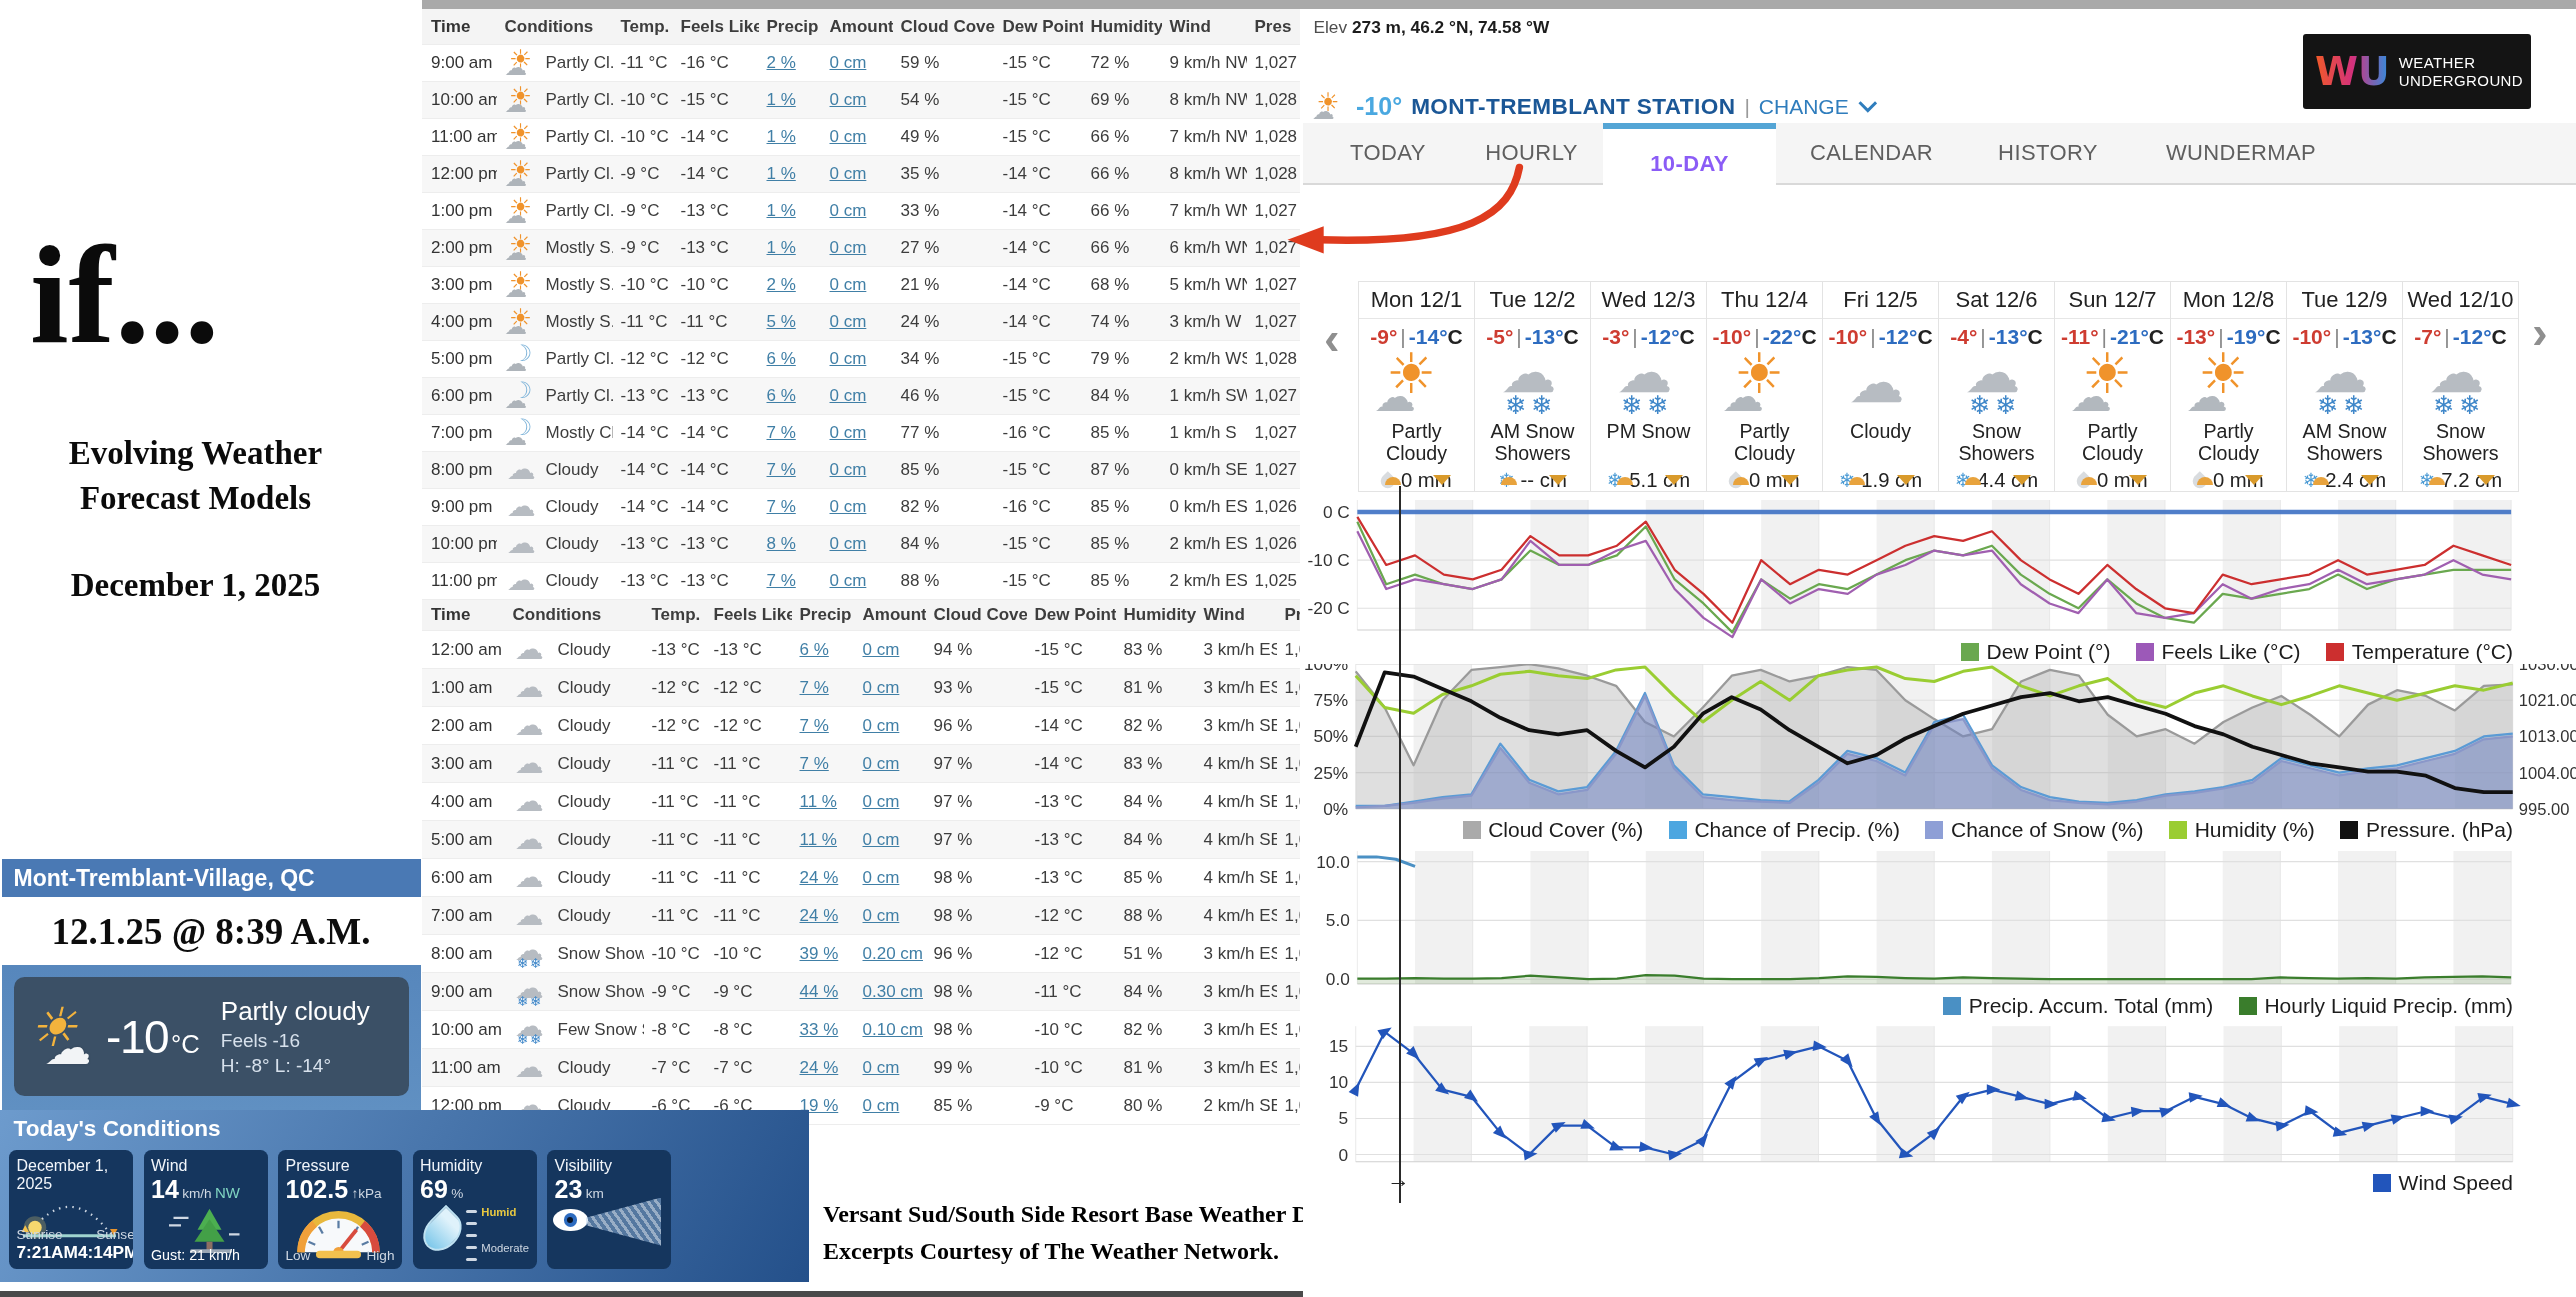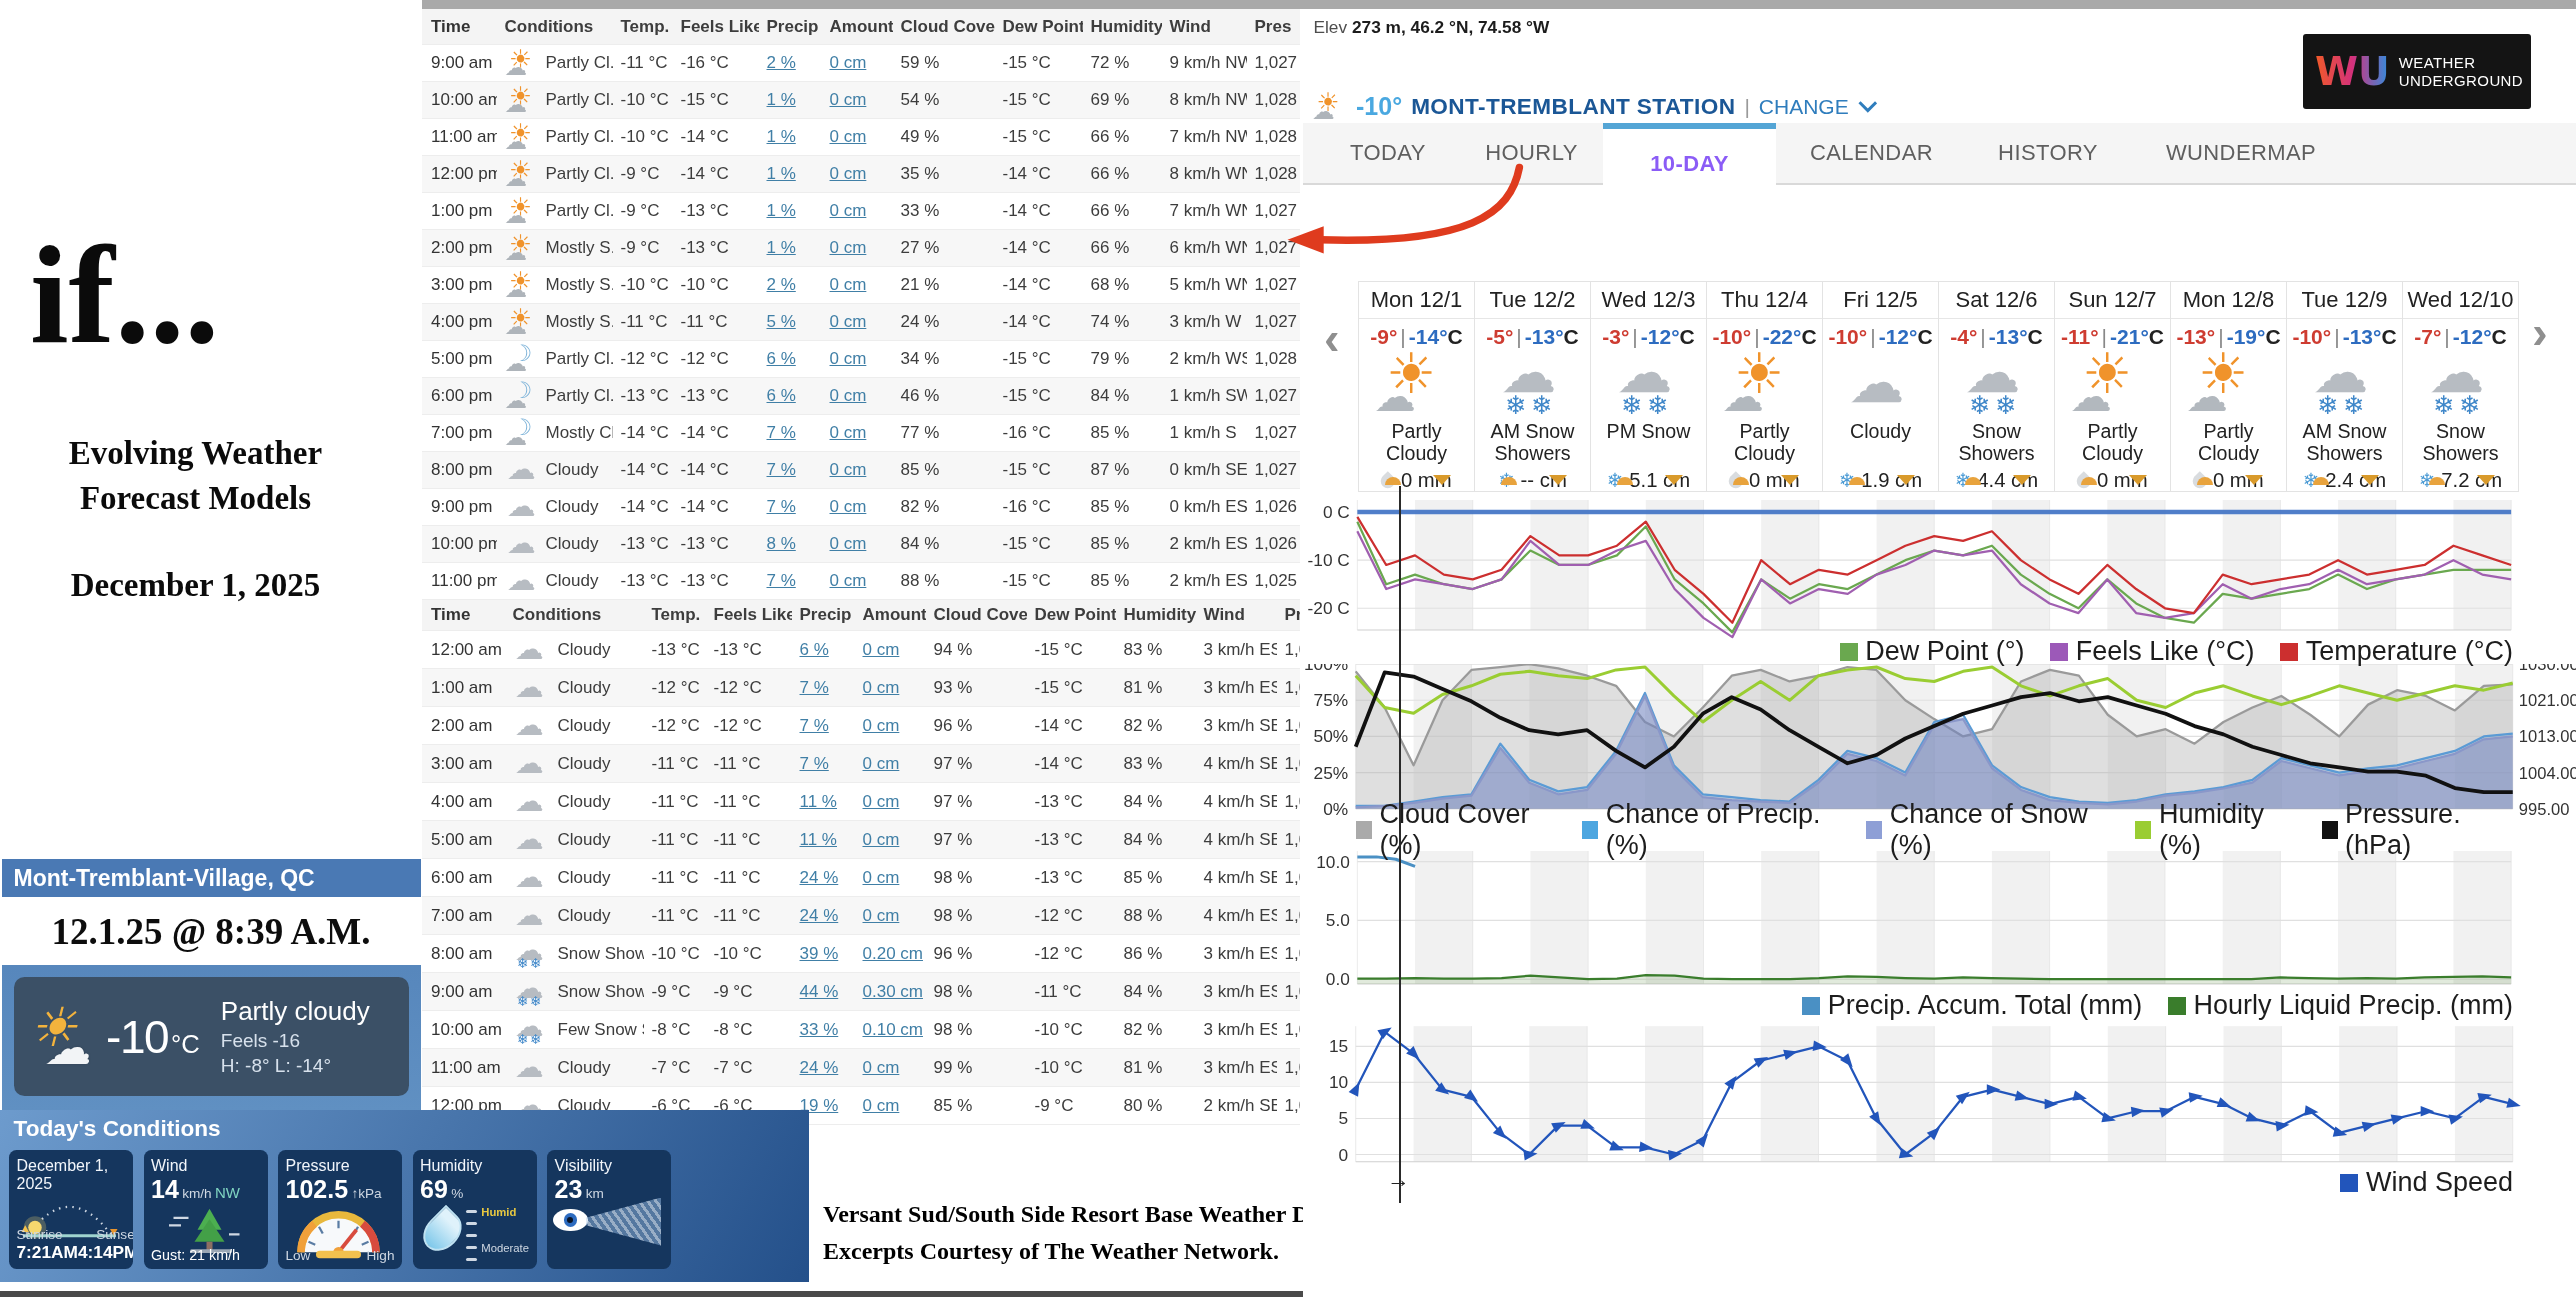--- a/index.html
+++ b/index.html
@@ -106,21 +106,21 @@
   .card .cond{font-size:19.6px;color:#222;line-height:1.15;height:48px;padding:0 3px;}
   .card .pcp{font-size:20.3px;color:#222;height:25.6px;display:flex;align-items:center;justify-content:center;gap:6px;}
   .card .pcp .fl2{color:#4a9ad4;font-size:19.6px;font-style:normal;}
   .pdrop{display:inline-block;width:13.6px;height:13.6px;background:#d9dcdf;border-radius:0 50% 50% 50%;transform:rotate(45deg);}
   .mkr{position:absolute;bottom:6px;height:12px;width:100%;}
   .mkr .rise{position:absolute;left:25.6px;bottom:0;width:16.6px;height:8.3px;background:#e8a33d;border-radius:16.6px 16.6px 0 0;}
   .mkr .set{position:absolute;left:74px;bottom:0;width:0;height:0;border-left:9px solid transparent;border-right:9px solid transparent;border-top:10.5px solid #d99a2b;}
   .chev{position:absolute;font-size:47px;color:#8f8f8f;cursor:pointer;font-weight:bold;}
   
   .legendrow{position:absolute;left:53px;width:1157px;display:flex;justify-content:flex-end;gap:25.6px;align-items:center;height:27px;}
-  .legenditem{display:flex;align-items:center;gap:7.5px;font-size:27px;color:#1d1d1d;cursor:pointer;}
+  .legenditem{display:flex;align-items:center;gap:7.5px;font-size:21px;color:#1d1d1d;cursor:pointer;}
   .legenditem b{width:18px;height:18px;display:inline-block;}
   #cursorline{left:96px;top:477px;width:1.5px;height:717px;background:#2a2a2a;z-index:5;}
   #nowarrow{left:84px;top:1158px;font-size:22.6px;color:#222;z-index:6;}
   svg text{font-family:"Liberation Sans",sans-serif;}
 </style>
 </head>
 <body>
 
 <div id="stage">
   <div class="abs" id="topbar"></div>
@@ -487,21 +487,21 @@
         <div class="trow">
           <div class="c1">8:00 am</div>
           <div><span class="wic"><i class="clonly" style="top:-1.5px;">☁</i><i class="fl">❄❄</i></span></div>
           <div class="condcell">Snow Shower...</div>
           <div>-10 °C</div>
           <div>-10 °C</div>
           <div><span class="lnk">39 %</span></div>
           <div><span class="lnk">0.20 cm</span></div>
           <div>96 %</div>
           <div>-12 °C</div>
-          <div>86 %</div>
+          <div>51 %</div>
           <div>3 km/h ESE</div>
           <div>1,022</div>
         </div>
         <div class="trow alt">
           <div class="c1">9:00 am</div>
           <div><span class="wic"><i class="clonly" style="top:-1.5px;">☁</i><i class="fl">❄❄</i></span></div>
           <div class="condcell">Snow Shower...</div>
           <div>-9 °C</div>
           <div>-9 °C</div>
           <div><span class="lnk">44 %</span></div>

